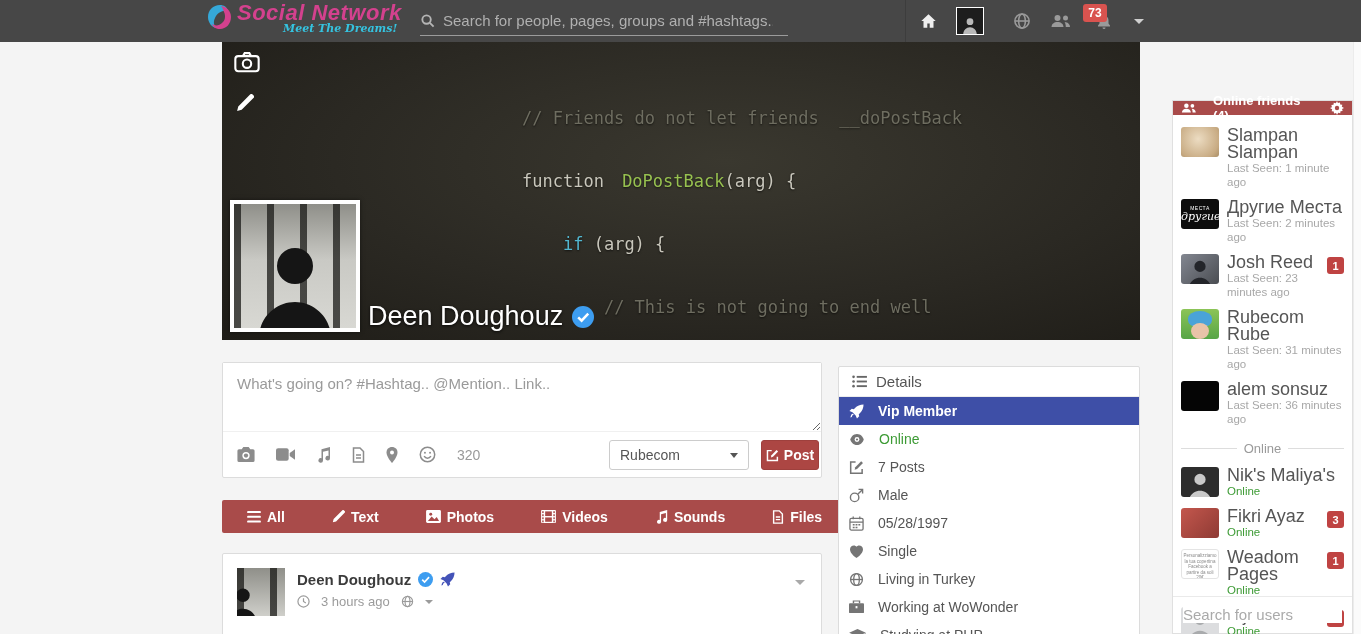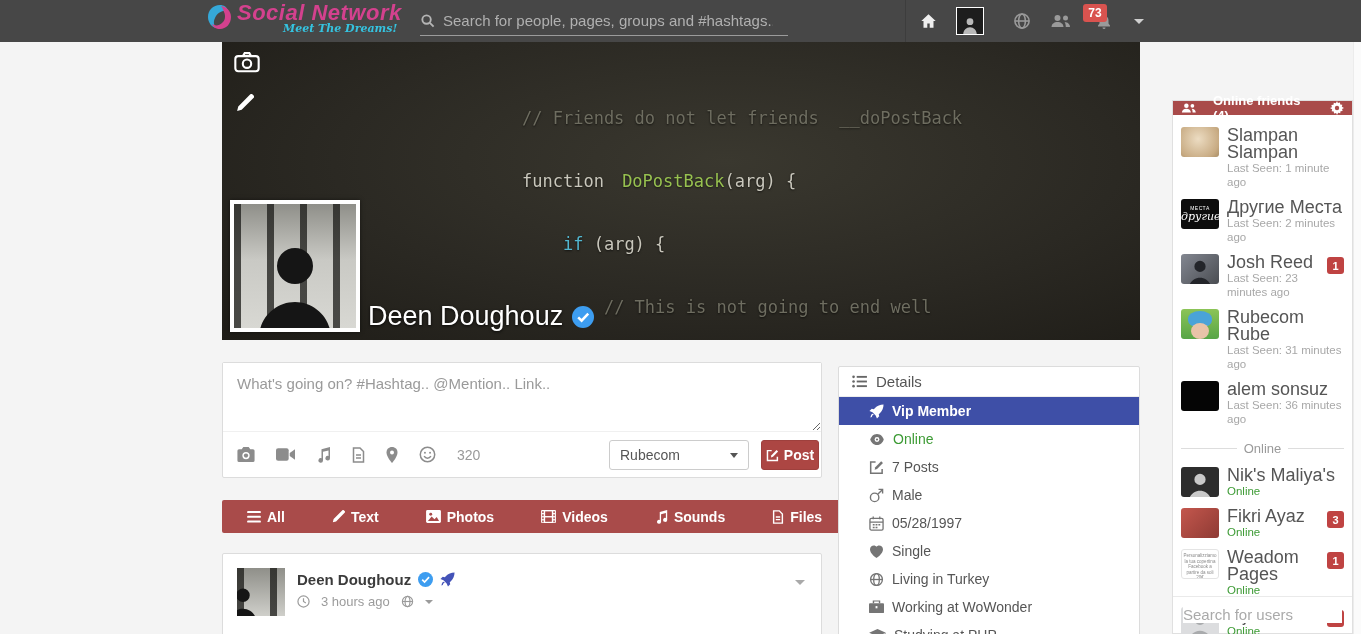--- a/index.html
+++ b/index.html
@@ -69,21 +69,21 @@
   .post-name { font-size:15px; font-weight:bold; color:#3b3b3b; cursor:pointer; }
   .post-meta { position:absolute; left:74px; top:40px; display:flex; align-items:center; gap:11px; color:#9b9b9b; font-size:13px; }
   .post-meta .mcaret { width:0; height:0; border-left:4px solid transparent; border-right:4px solid transparent; border-top:4px solid #9b9b9b; cursor:pointer; }
   .post-opts { position:absolute; right:16px; top:26px; width:0; height:0; border-left:5px solid transparent; border-right:5px solid transparent; border-top:5px solid #a9a9a9; cursor:pointer; }
   .rocket-ic { color:#4453b8; }
 
   
   .details { position:absolute; left:838px; top:366px; width:302px; height:282px; }
   .details-header { height:30px; display:flex; align-items:center; gap:9px; padding:0 13px; color:#555; font-size:15px; border-bottom:1px solid #ededed; }
   .details-header svg { color:#666; }
-  .drow { height:28px; display:flex; align-items:center; gap:8px; padding:0 30px; font-size:14px; color:#555; }
+  .drow { height:28px; display:flex; align-items:center; gap:14px; padding:0 10px; font-size:14px; color:#555; }
   .drow svg { color:#757575; }
   .drow-vip { background:#3e4fa7; color:#fff; font-weight:bold; cursor:pointer; }
   .drow-vip svg { color:#fff; }
   .drow-online { color:#3d9b35; }
 
   
   .friends { position:absolute; left:1172px; top:100px; width:181px; height:534px; background:#fff; border:1px solid #e0e0e0; }
   .friends-header { height:14px; background:#a94b4a; display:flex; align-items:center; gap:16px; padding:0 8px; color:#fff; }
   .friends-header .t { font-size:13px; font-weight:bold; }
   .friends-header .gear { margin-left:auto; cursor:pointer; color:#fff; }

